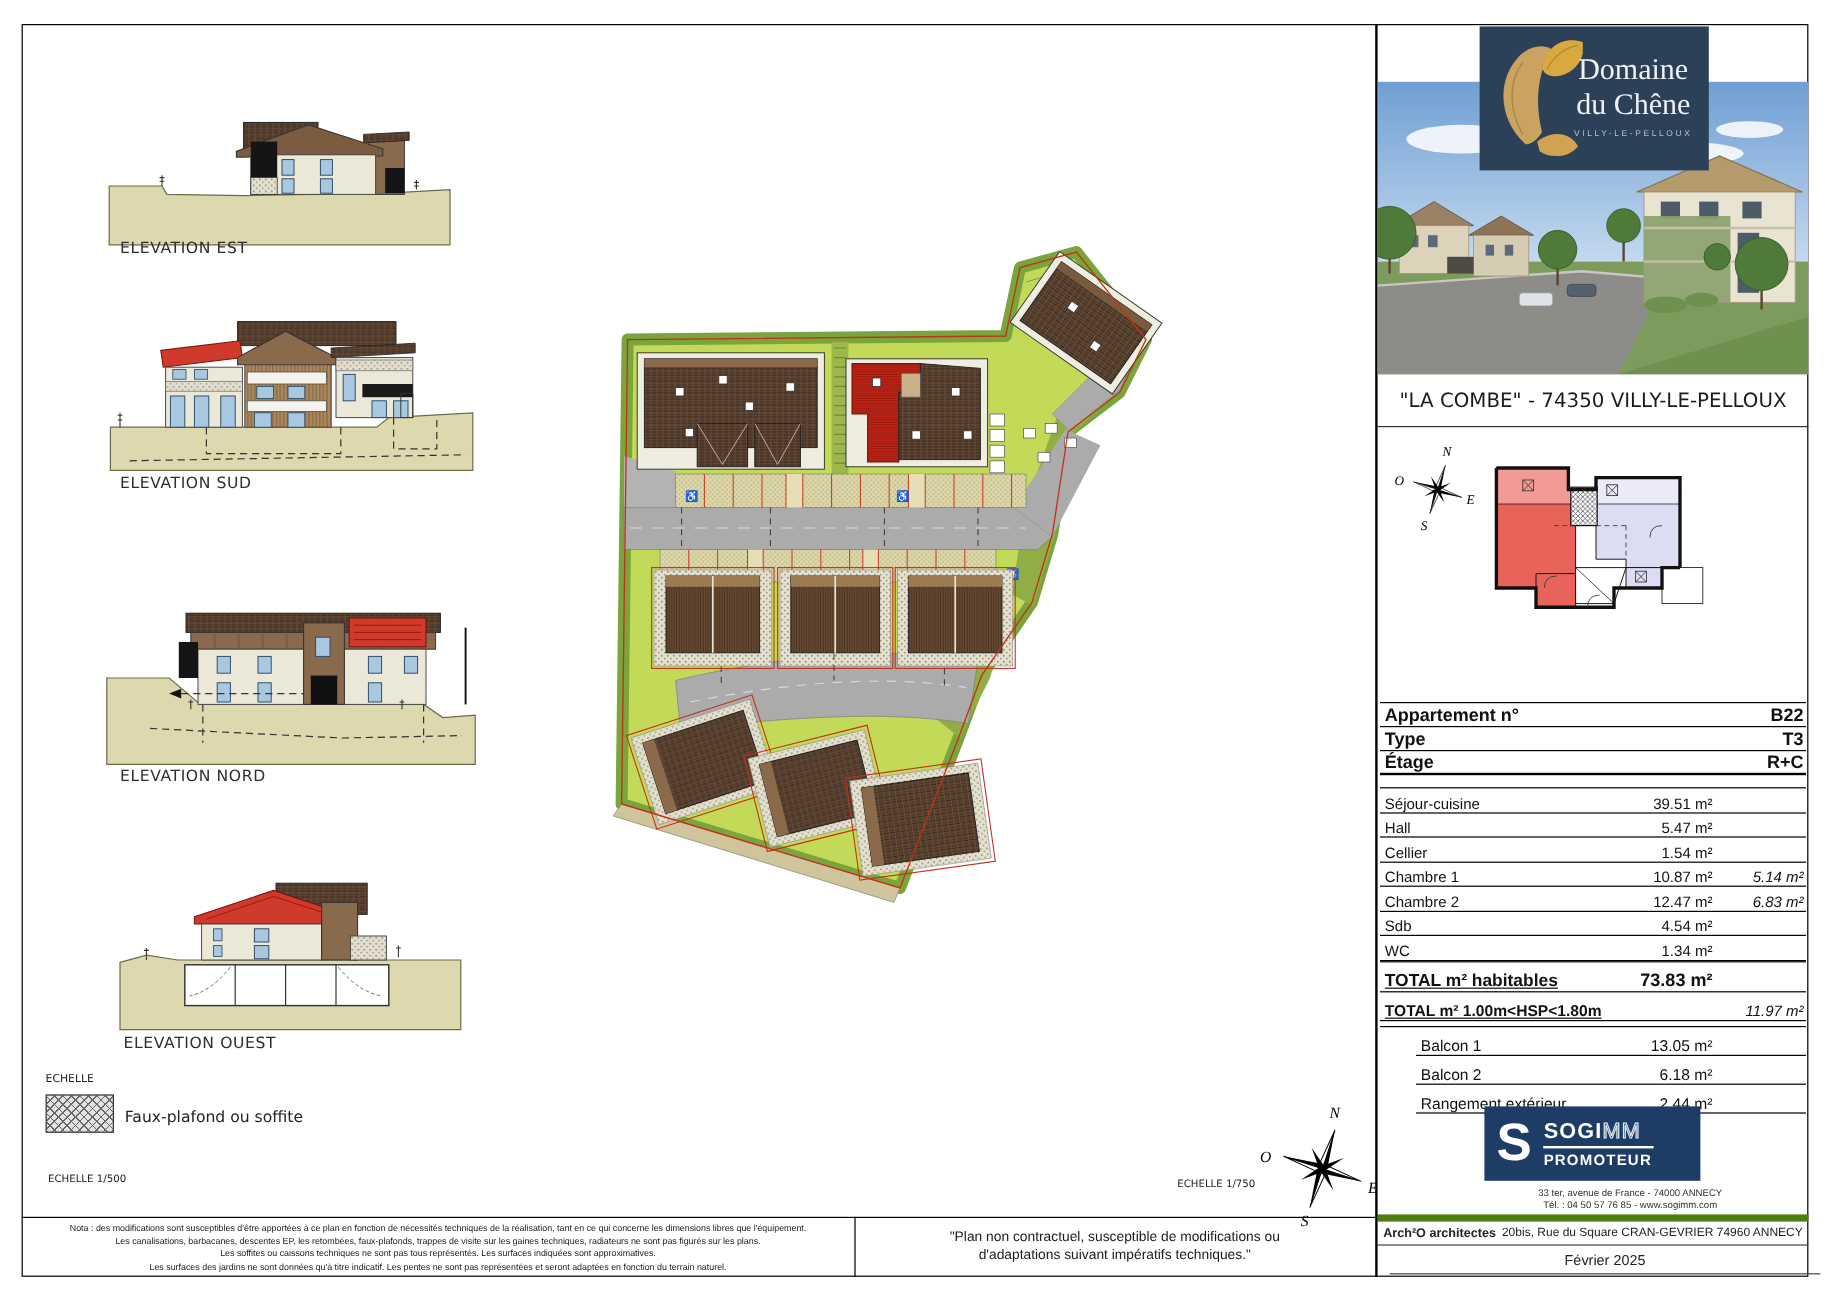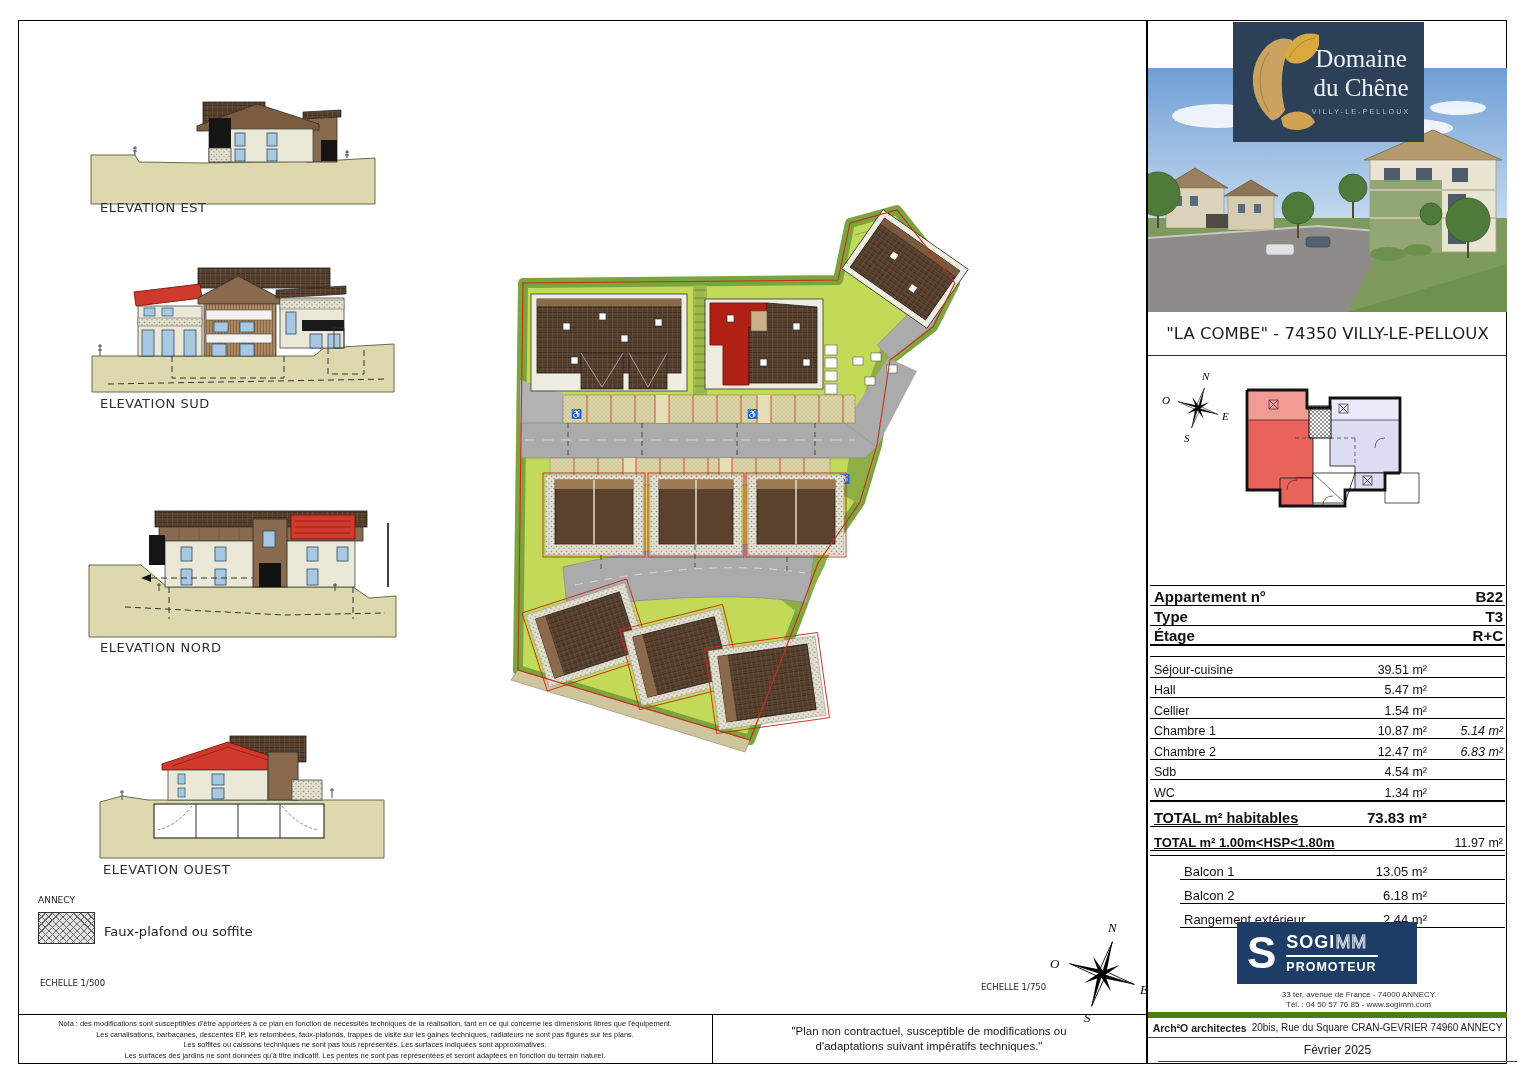--- a/index.html
+++ b/index.html
@@ -50,21 +50,21 @@
   .hrow-thick { border-bottom:2.5px solid #000; }
   .rrow { height:20.5px; font-size:12.5px; }
   .rrow .th { font-style:italic; }
   .gaprow { height:11px; border-bottom:1px solid #000; }
   .gaprow2 { height:5px; border-bottom:1px solid #000; }
   .totrow1 { height:26px; border-top:1.5px solid #000; }
   .totrow1 .tl { font-size:14.5px; font-weight:bold; text-decoration:underline; }
   .totrow1 .ta { font-size:15px; font-weight:bold; }
   .totrow2 { height:24px; }
   .totrow2 .tl { font-size:13px; font-weight:bold; text-decoration:underline; }
-  .totrow2 .th { font-size:12.5px; }
+  .totrow2 .th { font-style:italic; font-size:12.5px; }
   .arow { height:24px; font-size:13px;margin-left:30px; }
 
   
   .sogimm-box { left:1237px; top:922px; width:180px; height:62px; background:#1d3c66;
                 display:flex; align-items:center; padding:4px 10px; }
   .sogimm-s { color:#fff; font-size:44px; font-weight:bold; line-height:44px; margin-right:10px; font-family:"Liberation Sans",sans-serif; }
   .sogimm-col { display:flex; flex-direction:column; }
   .sogimm-name { font-size:18px; font-weight:bold; color:#fff; letter-spacing:1px; }
   .sogimm-name .mm { font-weight:normal; color:transparent; -webkit-text-stroke:1px #dfe7f0; }
   .sogimm-line { border-top:2px solid #fff; margin:2px 0 3px 0; width:92px; }
@@ -215,21 +215,21 @@
     <rect x="86" y="44" width="7" height="10" fill="#a8c8e2" stroke="#2a4a66" stroke-width="0.7"></rect>
     <rect x="120" y="44" width="12" height="11" fill="#a8c8e2" stroke="#2a4a66" stroke-width="0.8"></rect>
     <rect x="86" y="58" width="7" height="9" fill="#a8c8e2" stroke="#2a4a66" stroke-width="0.7"></rect>
     <rect x="120" y="58" width="12" height="11" fill="#a8c8e2" stroke="#2a4a66" stroke-width="0.8"></rect>
     <rect x="176" y="22" width="30" height="48" fill="#8a6a4c" stroke="#333" stroke-width="0.9"></rect>
     <rect x="200" y="50" width="30" height="20" fill="url(#stoneDots)" stroke="#444" stroke-width="0.8"></rect>
     <path d="M30,60 V70 M28,62 h4 M240,58 V68 M238,60 h4" stroke="#333" stroke-width="0.9" fill="none"></path>
   </svg>
   <div class="abs elev-label" style="left:103px;top:862px">ELEVATION OUEST</div>
 
-  <div class="abs legend-title" style="left:38px;top:895px">ANNECY</div>
+  <div class="abs legend-title" style="left:38px;top:895px">ECHELLE</div>
   <div class="abs legend-swatch" style="left:38px;top:912px"></div>
   <div class="abs legend-item" style="left:104px;top:924px">Faux-plafond ou soffite</div>
 
   <div class="abs tiny-label" style="left:40px;top:978px">ECHELLE 1/500</div>
   <div class="abs tiny-label" style="left:981px;top:982px">ECHELLE 1/750</div>
 
   <svg class="abs" style="left:1040px;top:920px" width="120" height="110" viewBox="0 0 120 110">
     <g transform="translate(62,54) rotate(18)">
       <polygon points="0,-34 0,0 -4,0" fill="#fff" stroke="#000" stroke-width="0.8"></polygon>
         <polygon points="0,-34 0,0 4,0" fill="#000"></polygon>

